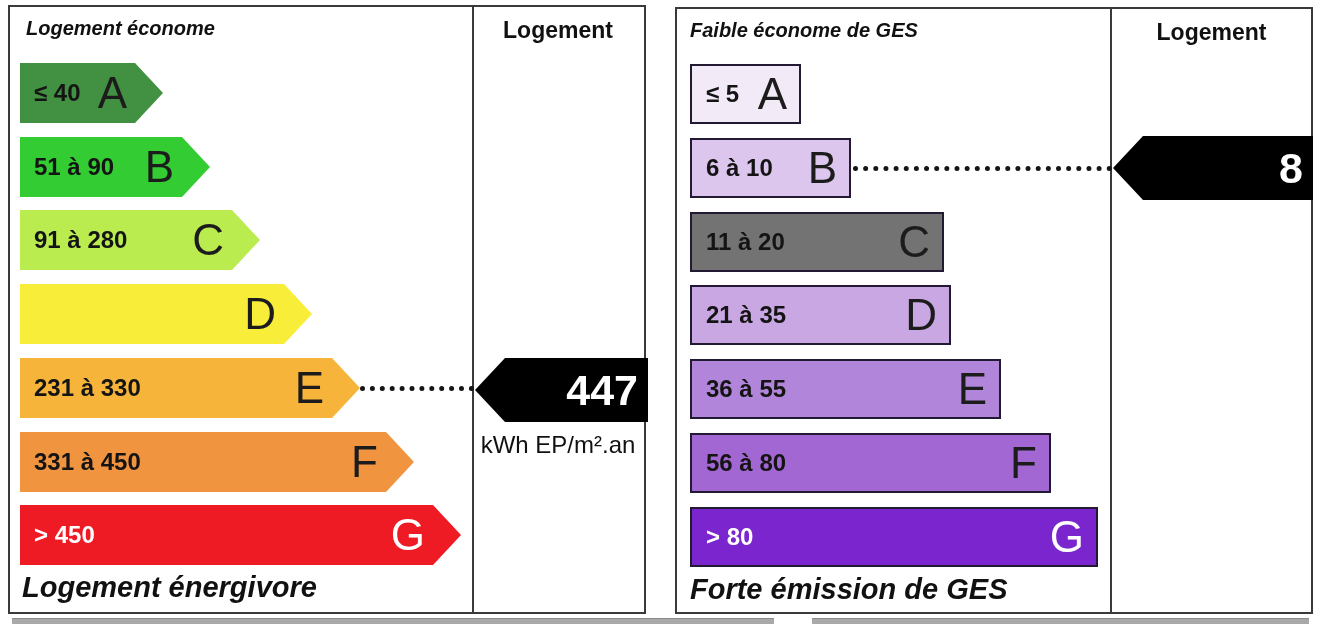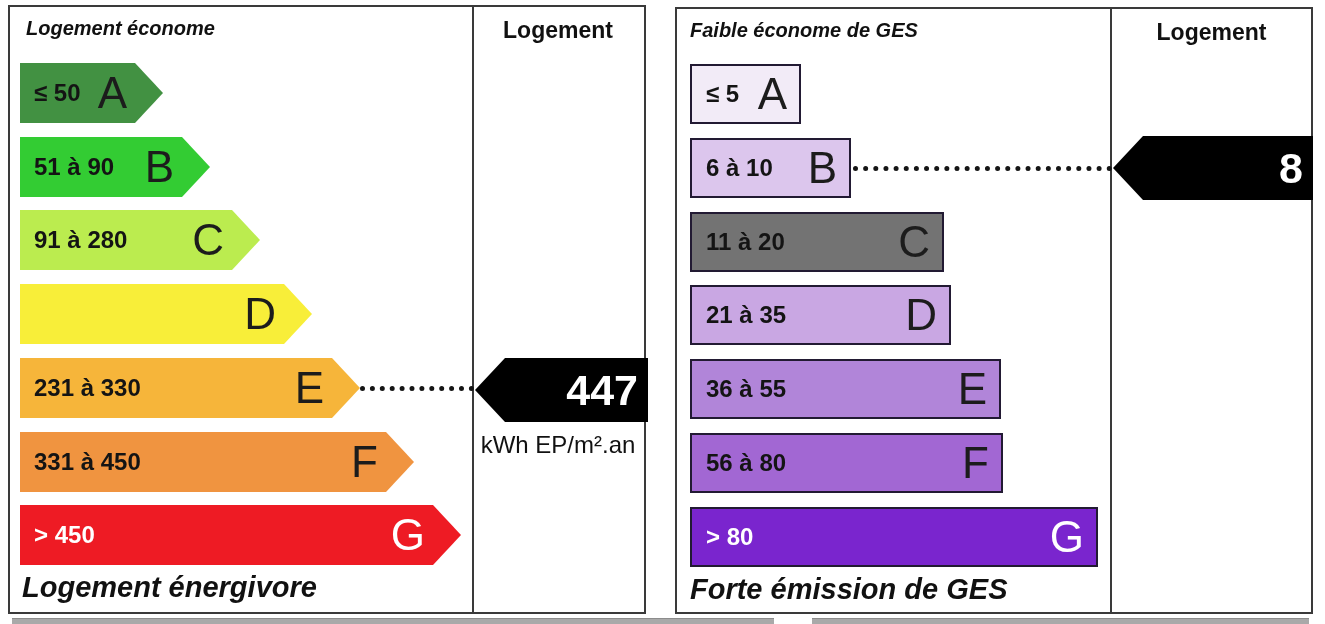--- a/index.html
+++ b/index.html
@@ -76,21 +76,21 @@
 <div class="panel" id="panel-energy">
   <div class="panel-title">Logement économe</div>
   <div></div>
   <div class="divider"></div>
   <div class="col-header">Logement</div>
   <div class="dotted"></div>
   <div class="value-arrow">447</div>
   <div class="unit">kWh EP/m².an</div>
   <div class="panel-footer">Logement énergivore</div>
 <div class="bar arrow" style="left: 10px; top: 56px; width: 143px; background: rgb(66, 145, 66);">
-      <span class="range">≤ 50</span>
+      <span class="range">≤ 40</span>
       <span class="letter">A</span>
     </div>
     <div class="bar arrow" style="left: 10px; top: 130px; width: 190px; background: rgb(51, 204, 51);">
       <span class="range">51 à 90</span>
       <span class="letter">B</span>
     </div>
     <div class="bar arrow" style="left: 10px; top: 203px; width: 240px; background: rgb(187, 236, 79);">
       <span class="range">91 à 280</span>
       <span class="letter">C</span>
     </div>
@@ -132,21 +132,21 @@
       <span class="letter">C</span>
     </div>
     <div class="bar rect" style="left: 13px; top: 276px; width: 261px; background: rgb(201, 167, 227); text-decoration: underline;">
       <span class="range">21 à 35</span>
       <span class="letter">D</span>
     </div>
     <div class="bar rect" style="left: 13px; top: 350px; width: 311px; background: rgb(177, 133, 217);">
       <span class="range">36 à 55</span>
       <span class="letter">E</span>
     </div>
-    <div class="bar rect" style="left: 13px; top: 424px; width: 313px; background: rgb(162, 103, 211); padding-left: 44px;">
+    <div class="bar rect" style="left: 13px; top: 424px; width: 361px; background: rgb(162, 103, 211); padding-left: 44px;">
       <span class="range">56 à 80</span>
       <span class="letter">F</span>
     </div>
     <div class="bar rect light-text" style="left: 13px; top: 498px; width: 408px; background: rgb(122, 37, 206);">
       <span class="range">&gt; 80</span>
       <span class="letter">G</span>
     </div>
   </div>
 
 <div class="bottom-strip" id="strip-left"></div>

